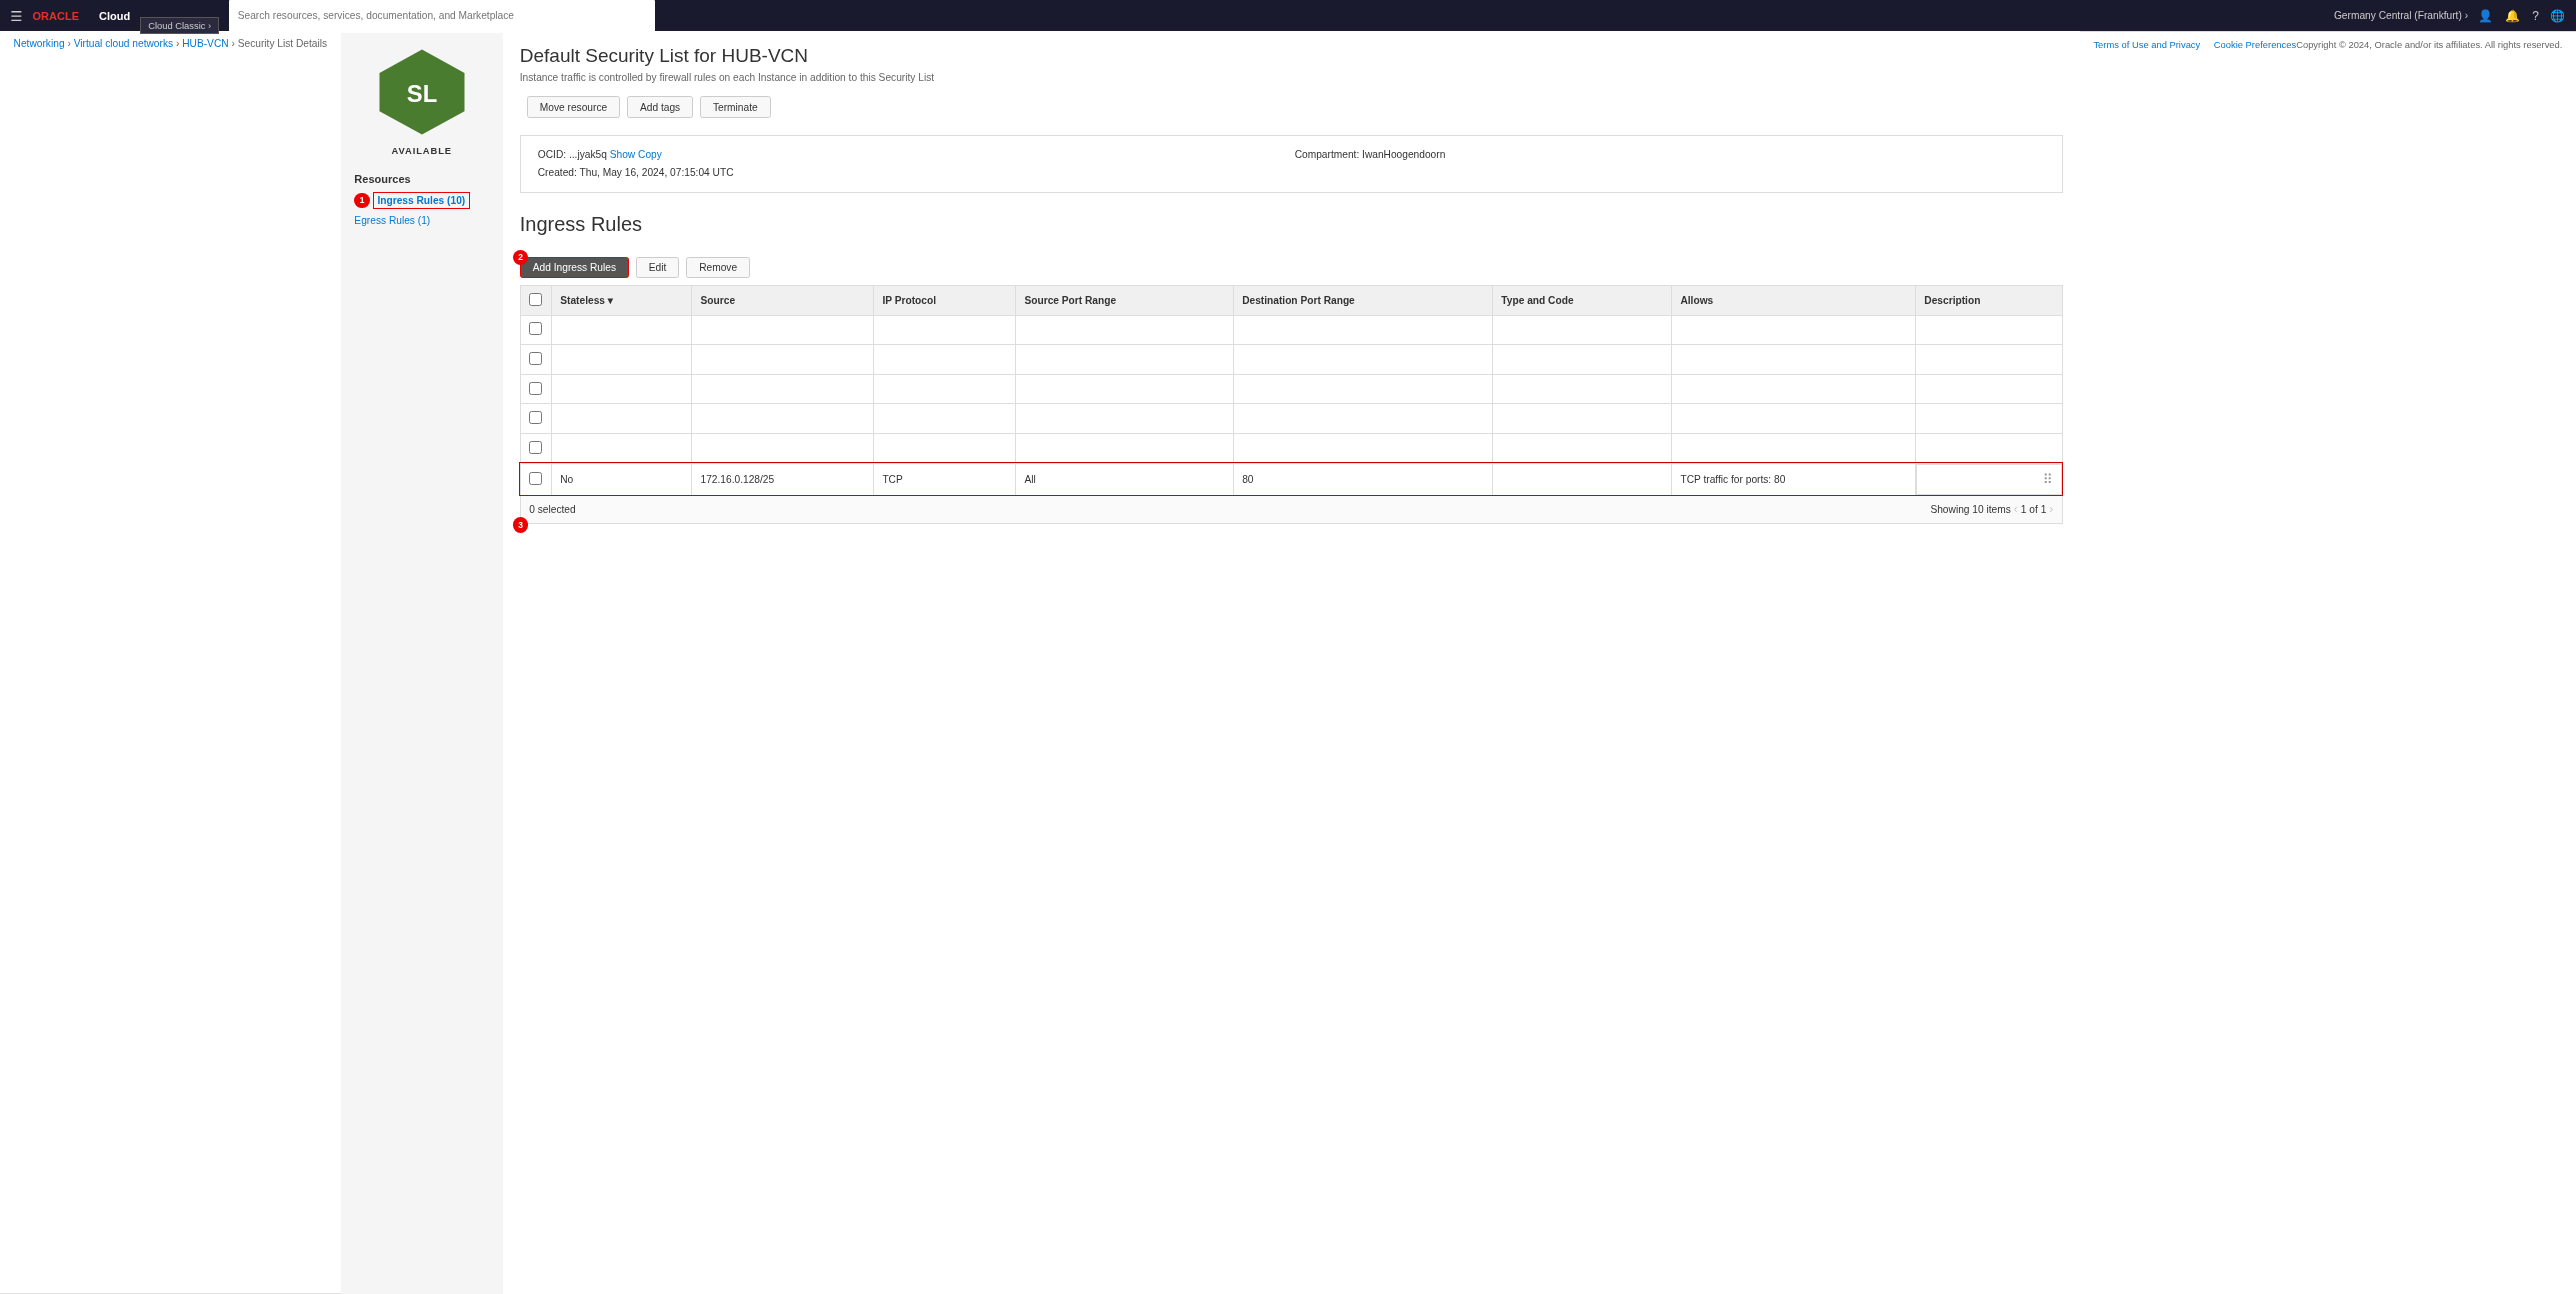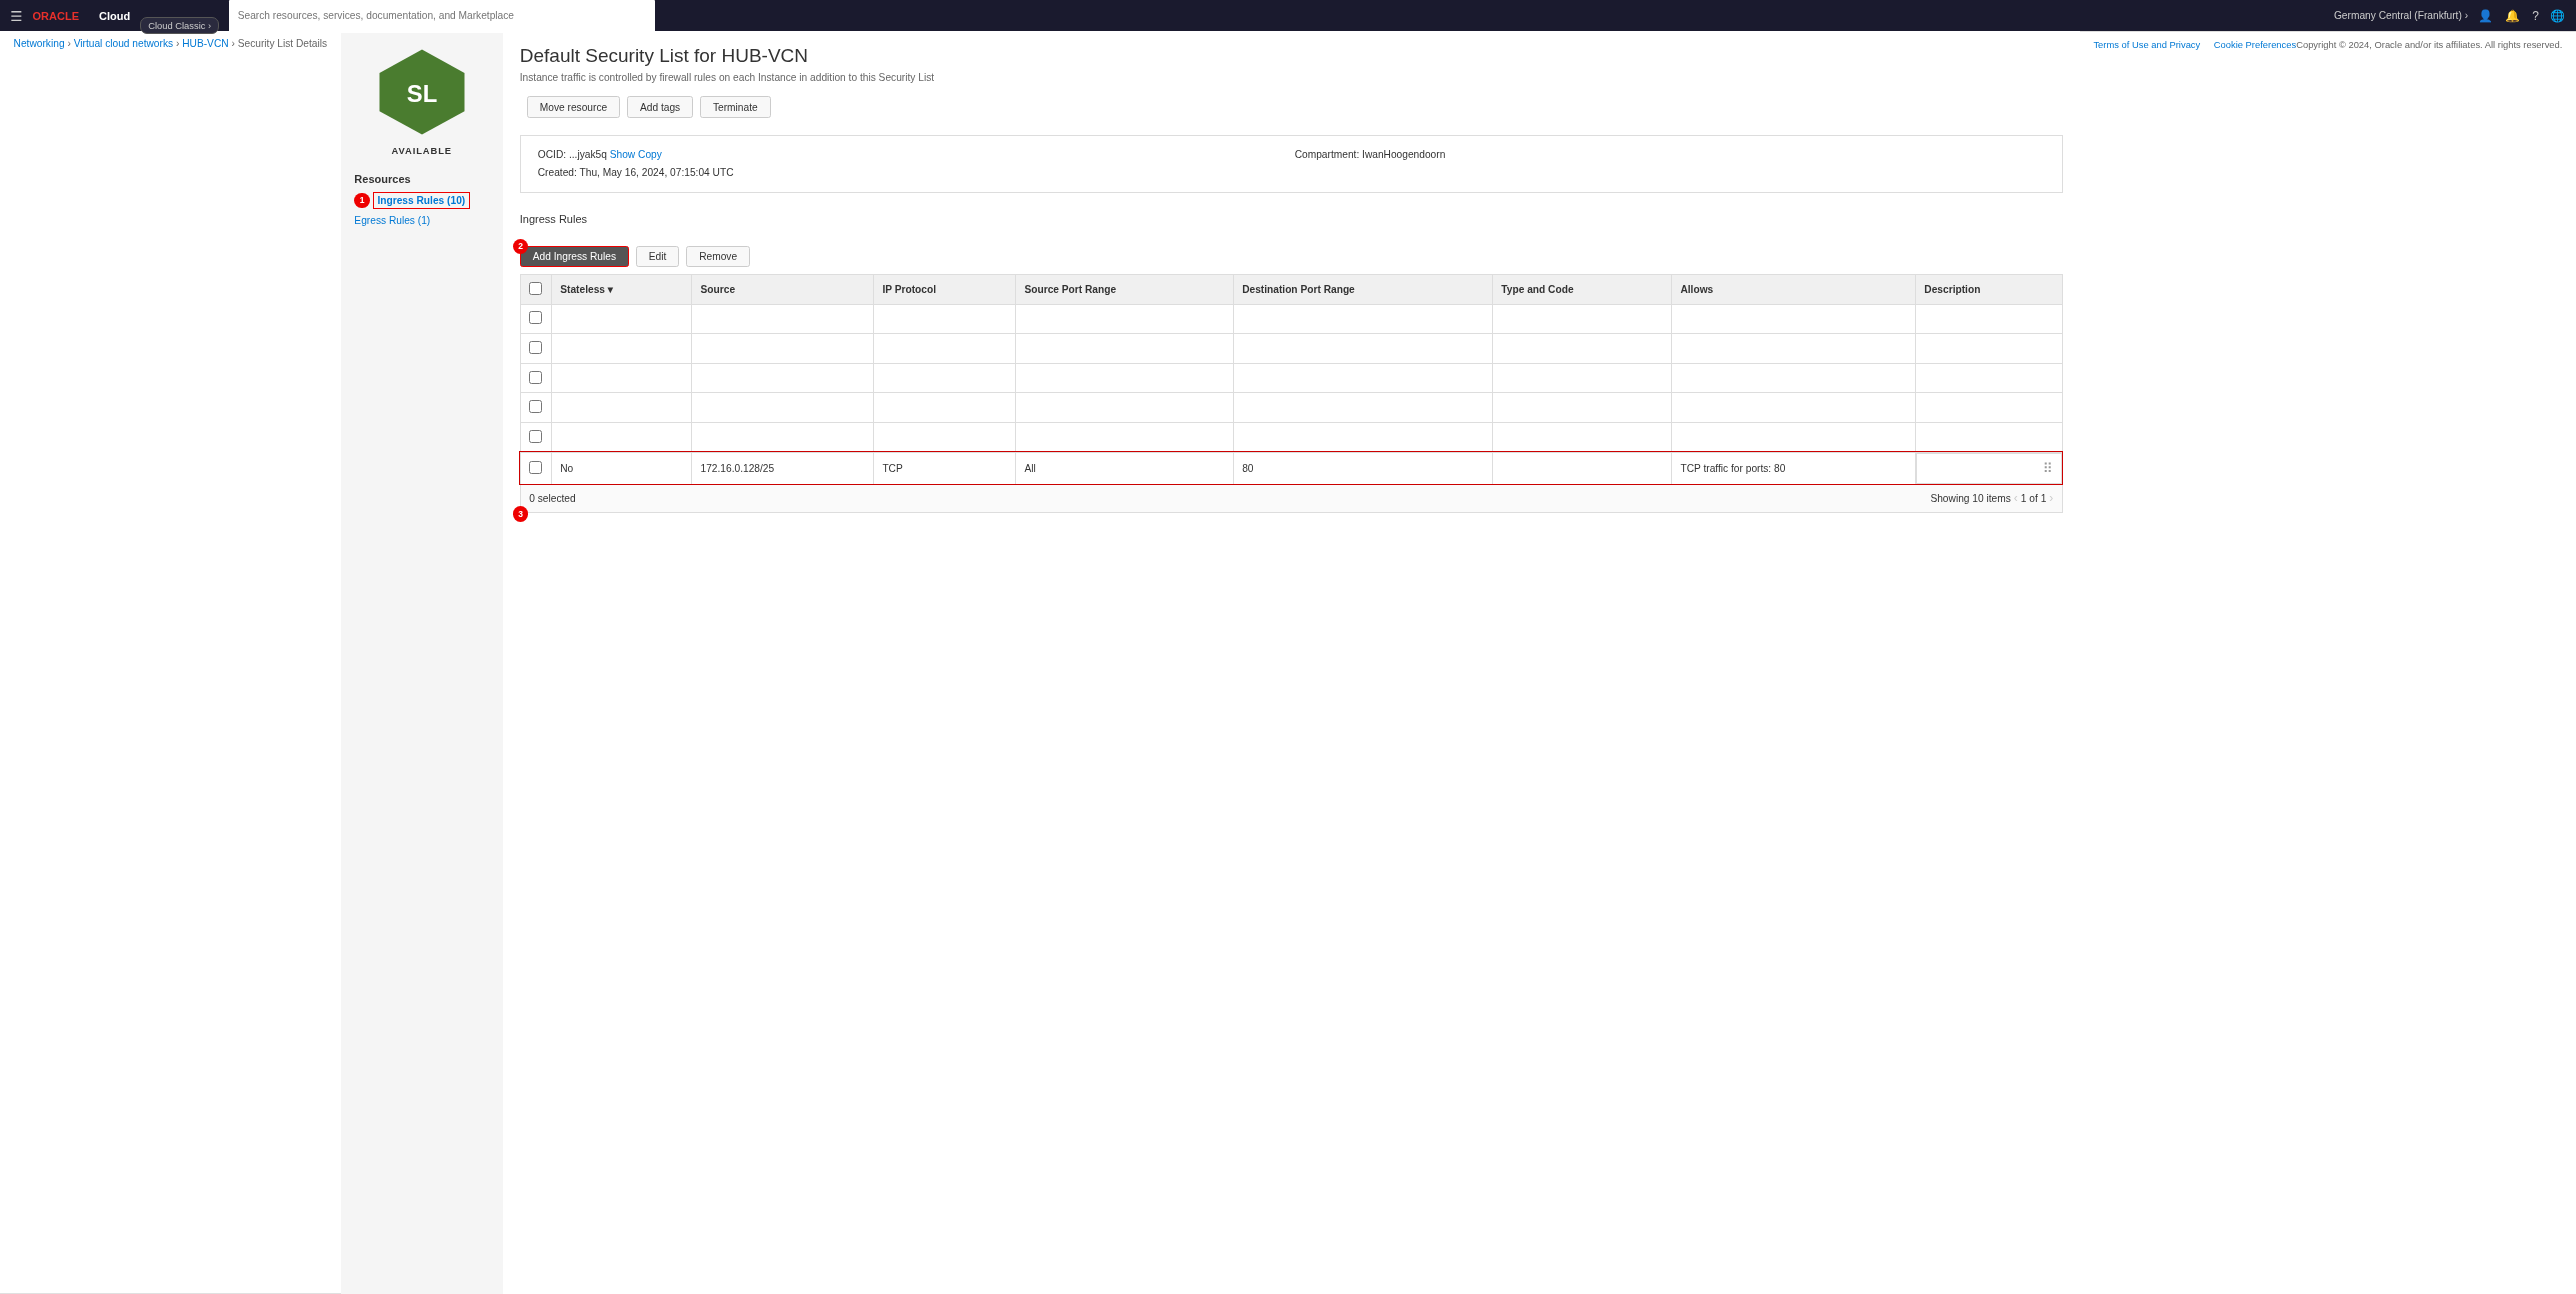--- a/index.html
+++ b/index.html
@@ -19,21 +19,21 @@
     }
     .hamburger { color: #ccc; font-size: 13.6px; cursor: pointer; }
     .oracle-logo { color: #e8302b; font-weight: bold; font-size: 11px; display: flex; align-items: flex-end; gap: 20px; }
     .oracle-logo span { color: #fff; }
     .cloud-badge {
       background: #2a2a3e;
       border: 0.9px solid #555;
       color: #ccc;
       font-size: 9.4px;
       padding: 1.7px 6.8px;
-      border-radius: 7px;
+      border-radius: 0;
       cursor: pointer;
       margin-top: 20px;
     }
     .search-bar {
       flex: 1;
       max-width: 426px;
       background: #fff;
       border: none;
       height: 34px;
       padding: 0 8.5px;
@@ -144,21 +144,21 @@
       background: #fff;
       margin-bottom: 20.4px;
     }
     .info-grid { display: grid; grid-template-columns: 1fr 1fr; gap: 6.8px; }
     .info-item { font-size: 10.2px; }
     .info-label { font-weight: normal; color: #333; }
     .info-value { color: #333; }
     .info-link { color: #0078d4; text-decoration: none; cursor: pointer; }
 
     
-    .section-title { font-size: 11px; font-weight: 300; color: #333; margin-bottom: 10.2px; }
+    .section-title { font-size: 20px; font-weight: 300; color: #333; margin-bottom: 10.2px; }
     .btn-add-ingress {
       background: #555;
       color: #fff;
       border: 1.7px solid #e00;
       padding: 4.3px 12px;
       font-size: 10.2px;
       cursor: pointer;
       border-radius: 2.6px;
     }
 

